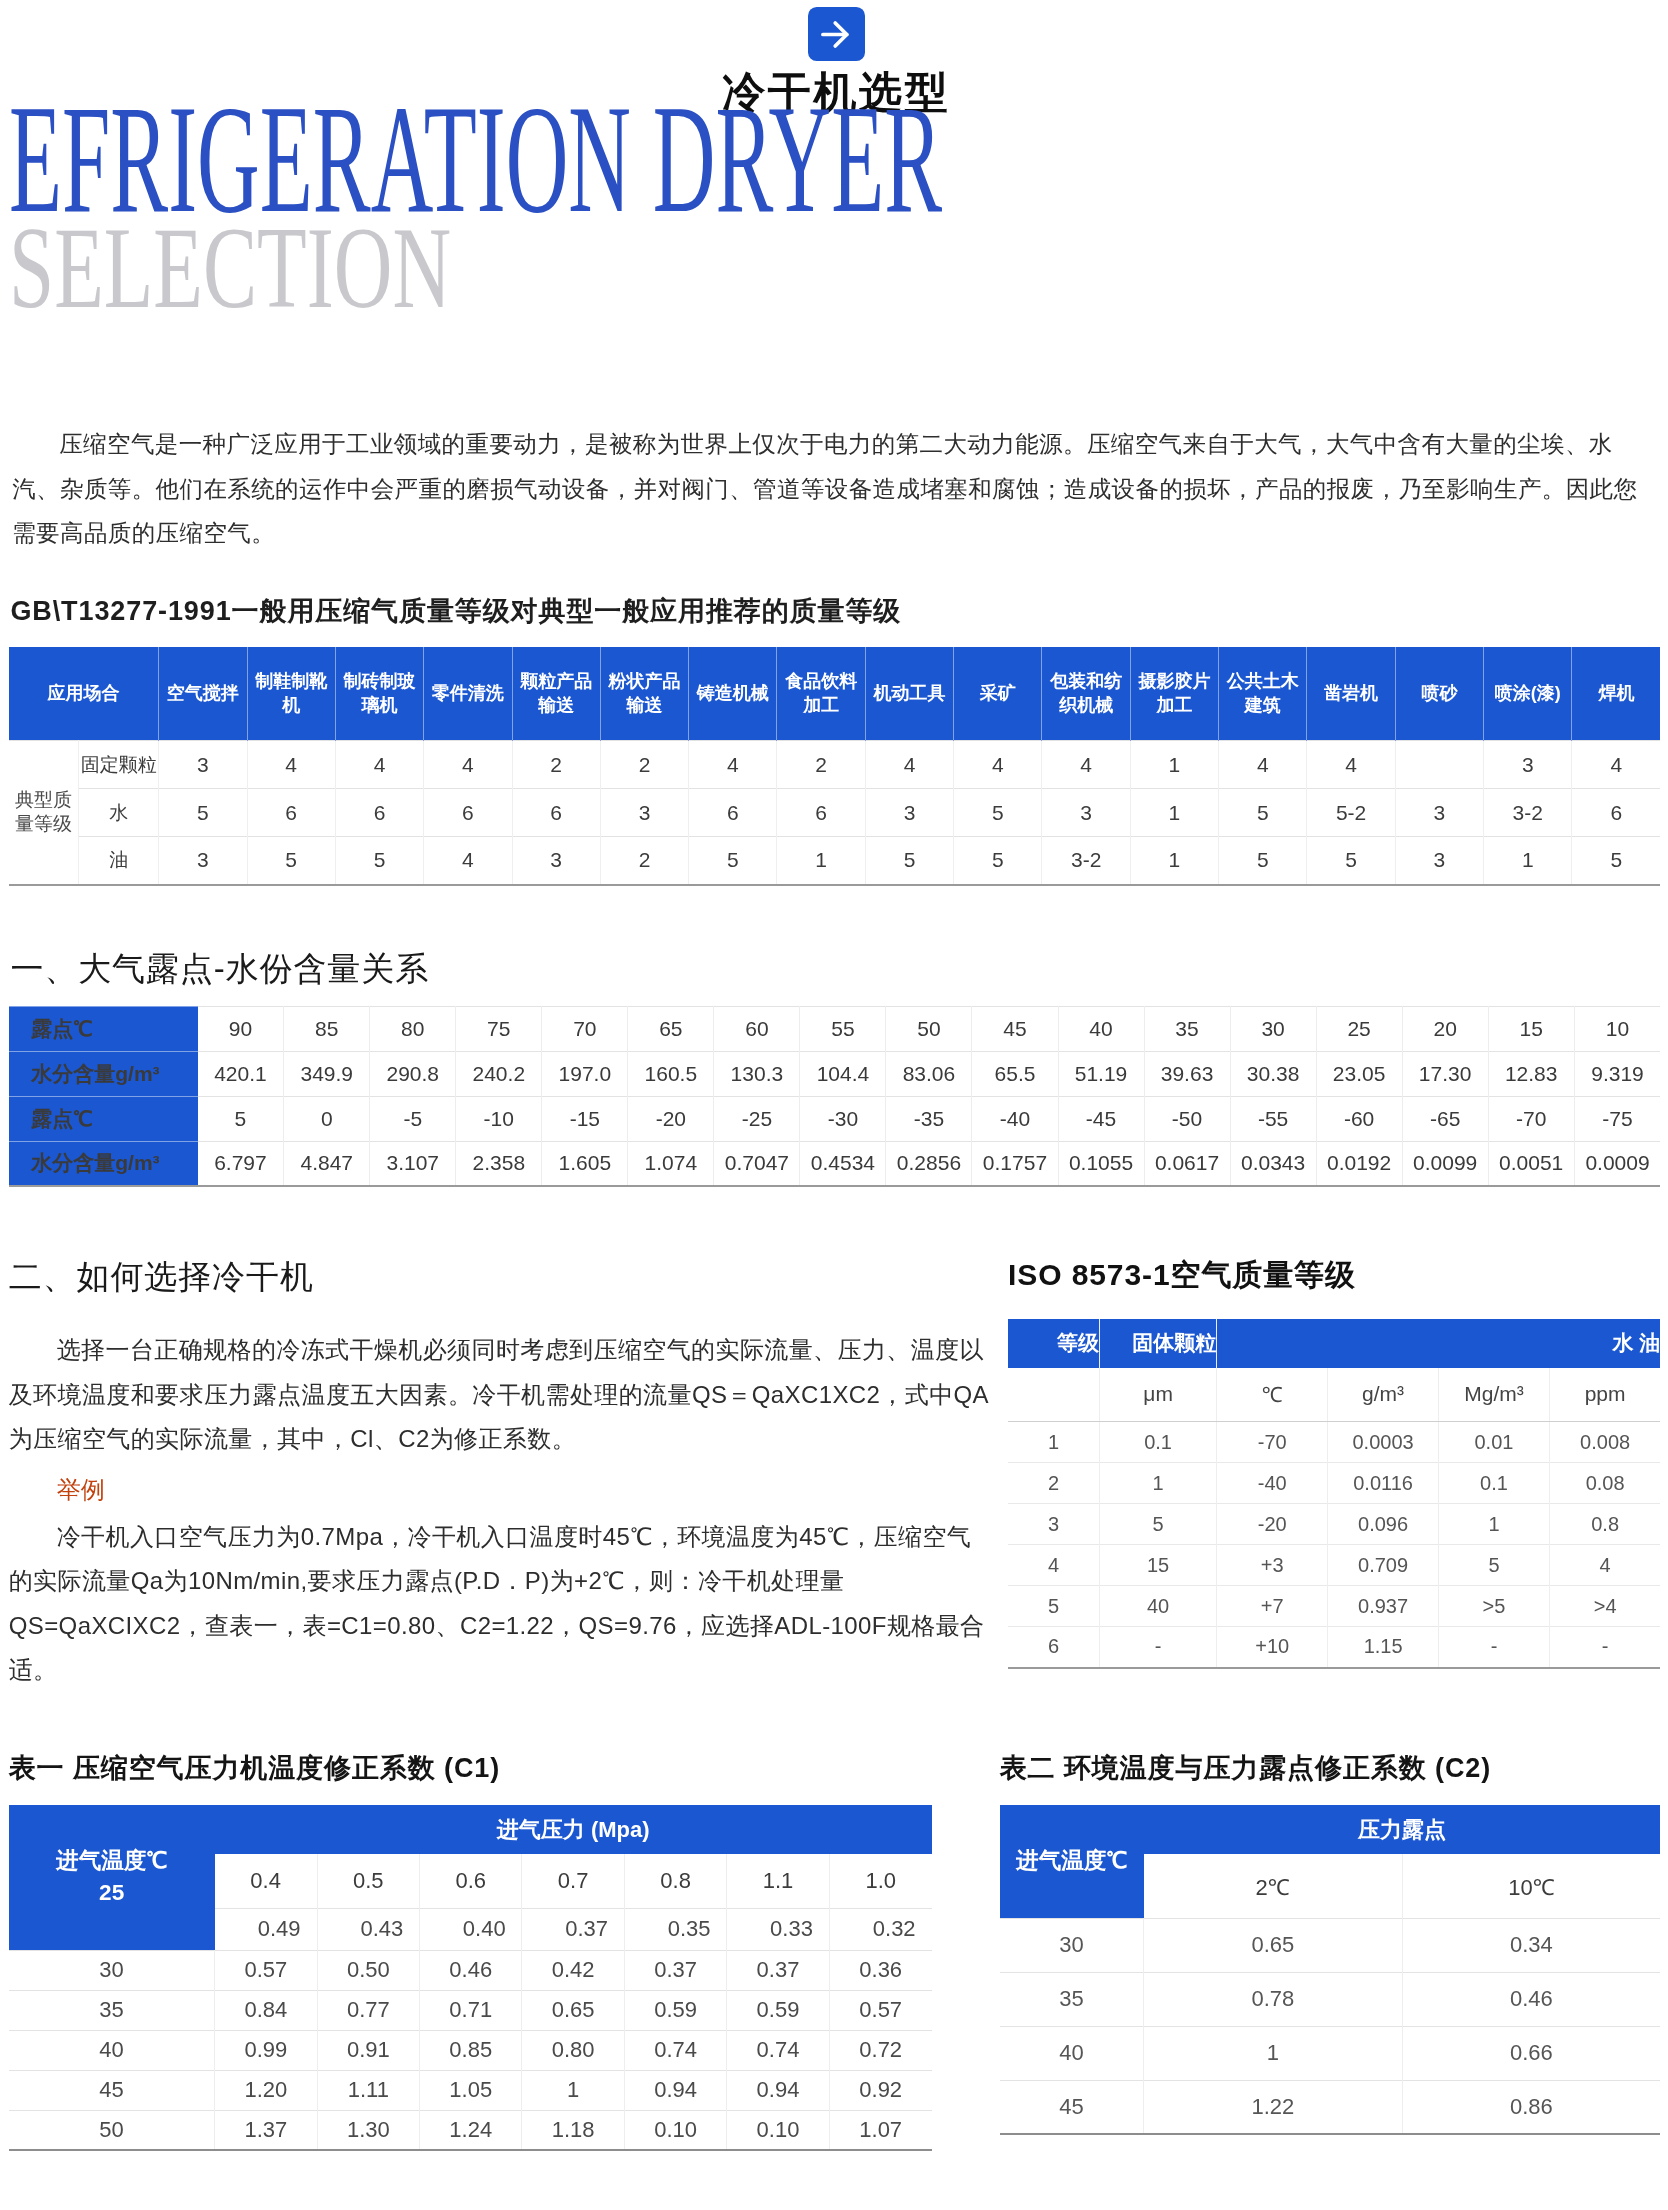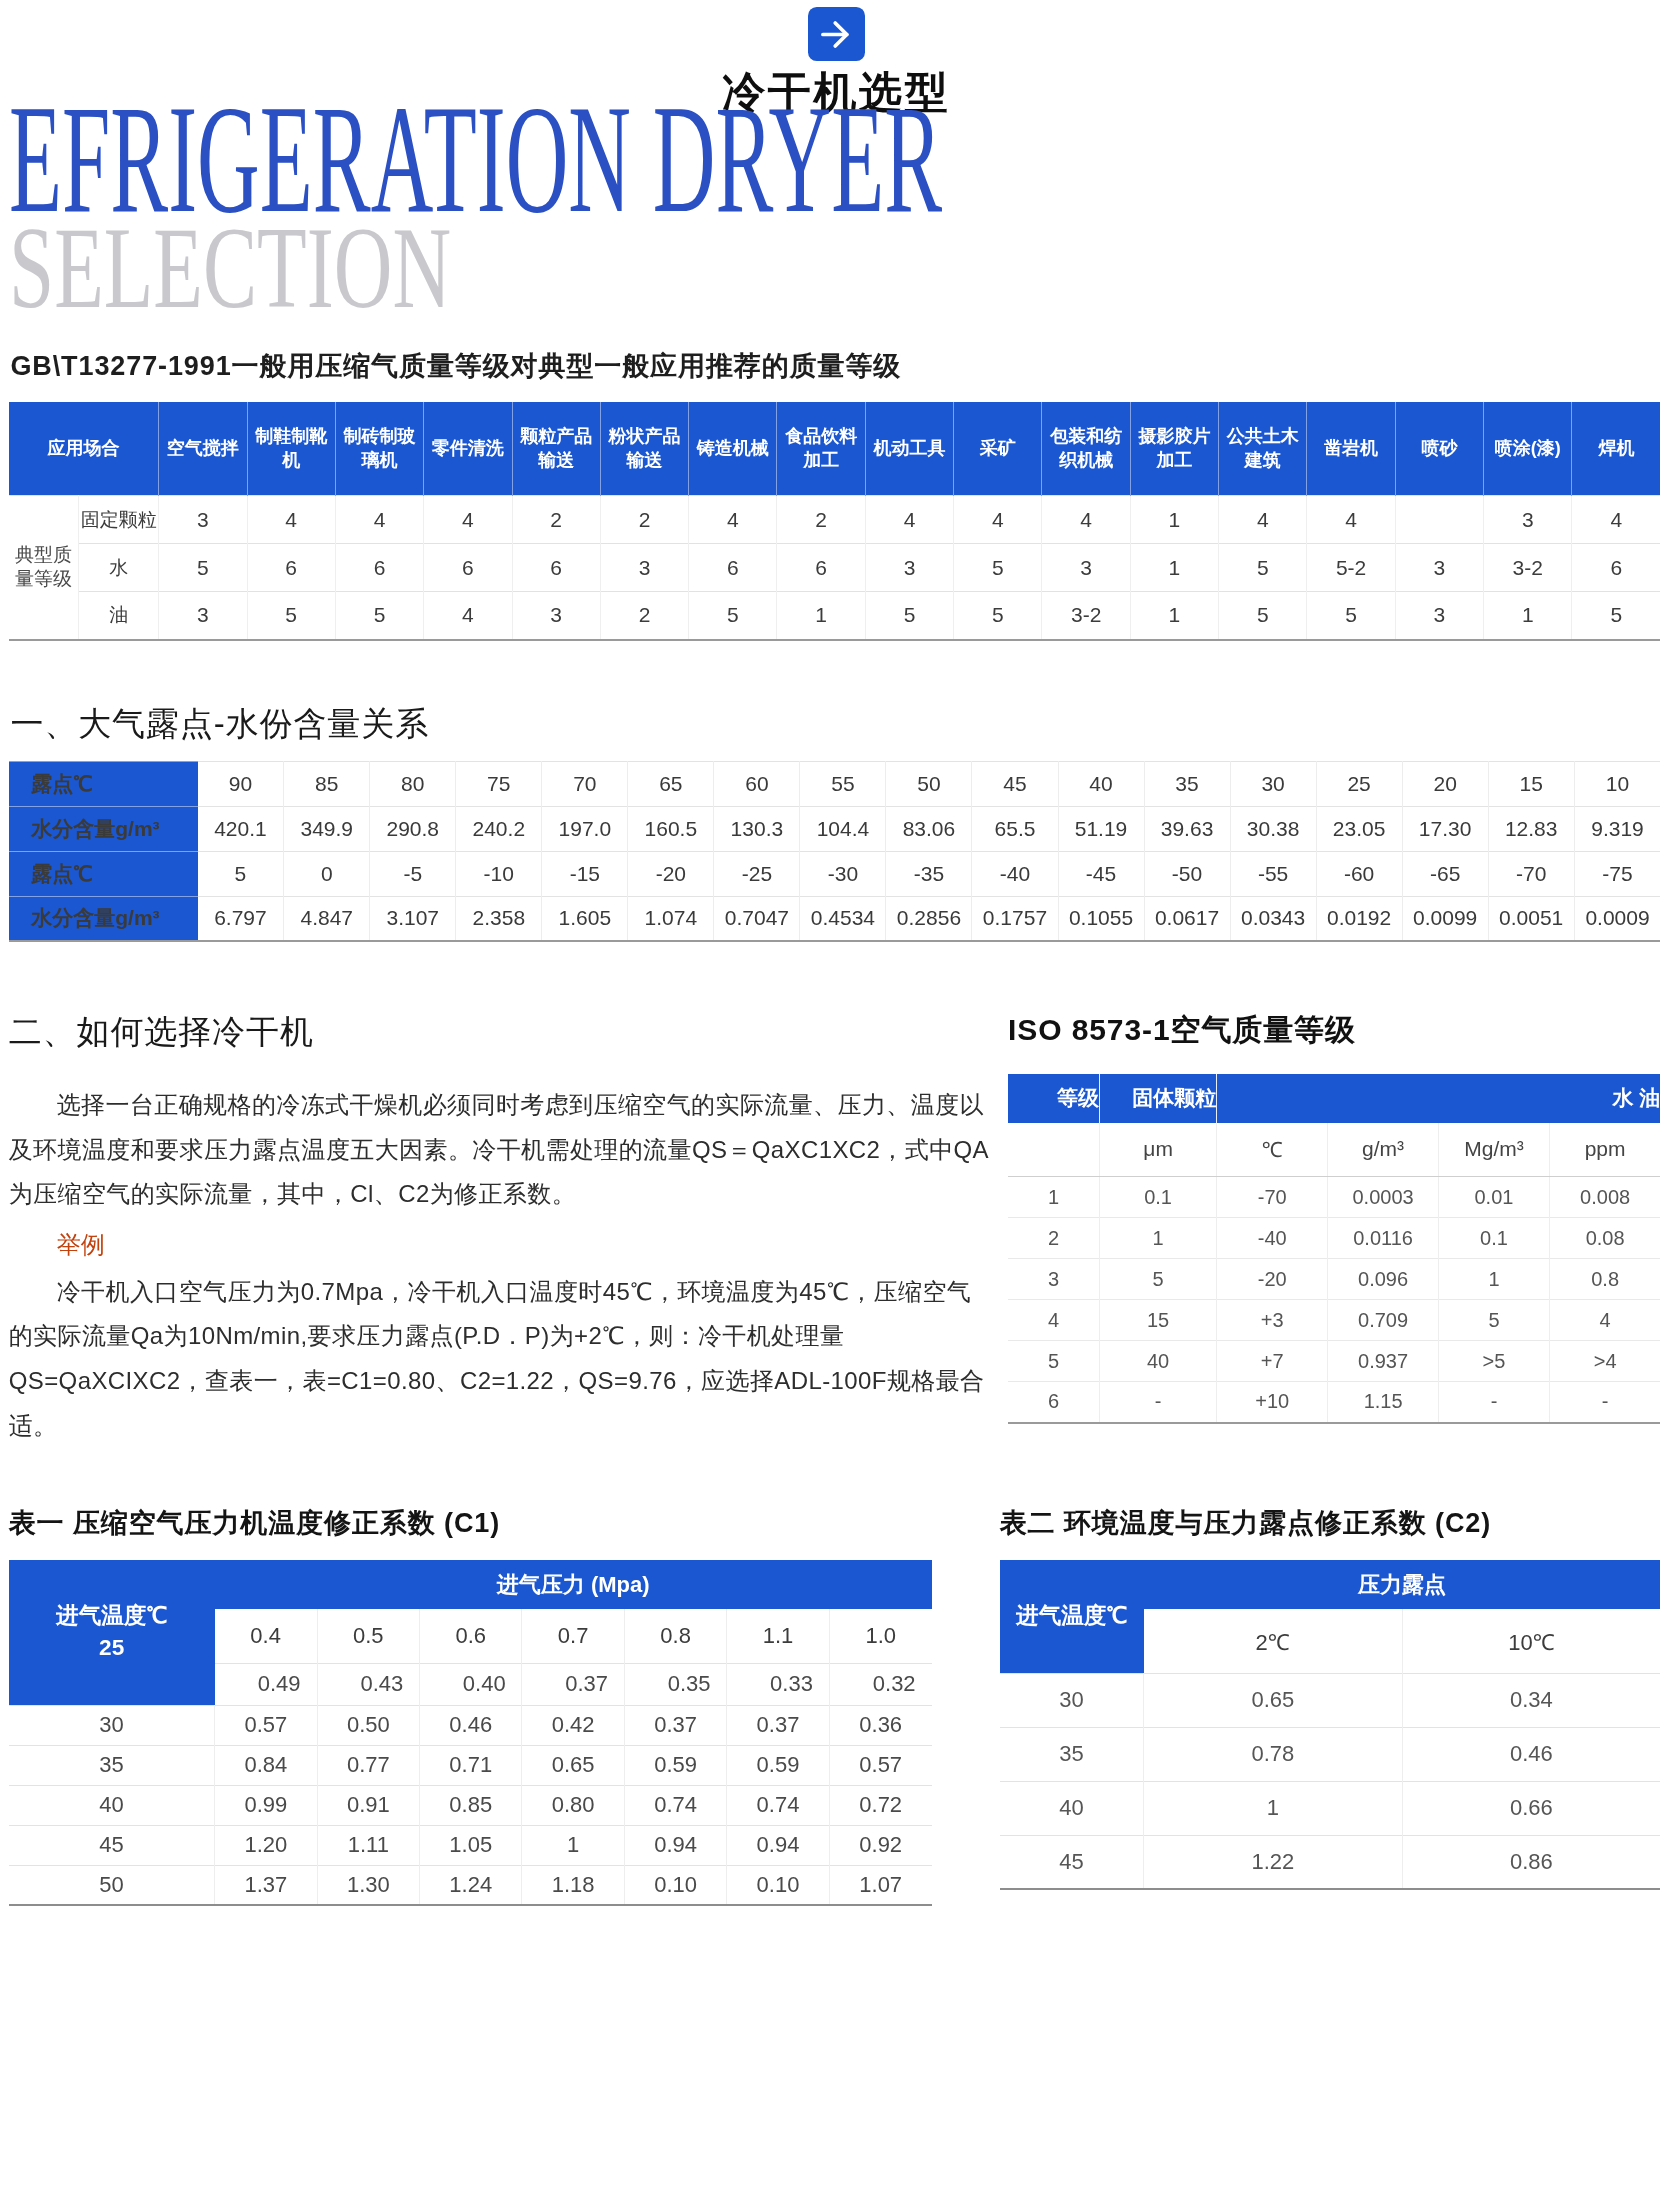--- a/index.html
+++ b/index.html
@@ -115,20 +115,21 @@
         <path d="M3.5 12h15.5"></path>
           <path d="M11.5 4.5 L19 12 L11.5 19.5"></path>
       </svg>
     </span>
     <h1 class="page-title">冷干机选型</h1>
   </header>
 
   <div class="big-title">EFRIGERATION DRYER</div>
   <div class="big-subtitle">SELECTION</div>
 
+  <p class="intro">压缩空气是一种广泛应用于工业领域的重要动力，是被称为世界上仅次于电力的第二大动力能源。压缩空气来自于大气，大气中含有大量的尘埃、水汽、杂质等。他们在系统的运作中会严重的磨损气动设备，并对阀门、管道等设备造成堵塞和腐蚀；造成设备的损坏，产品的报废，乃至影响生产。因此您需要高品质的压缩空气。</p>
 
   <h2 class="qtable-title">GB\T13277-1991一般用压缩气质量等级对典型一般应用推荐的质量等级</h2>
   <table class="qtable" id="q-table">
       <colgroup>
         <col style="width: 70px;">
         <col style="width: 80px;">
         <col>
         <col>
         <col>
         <col>

